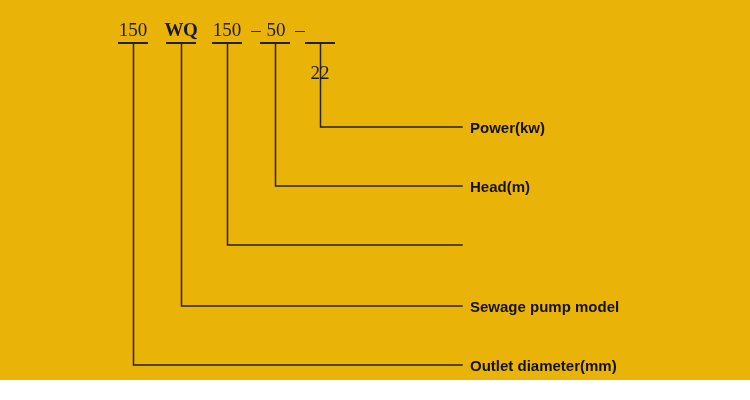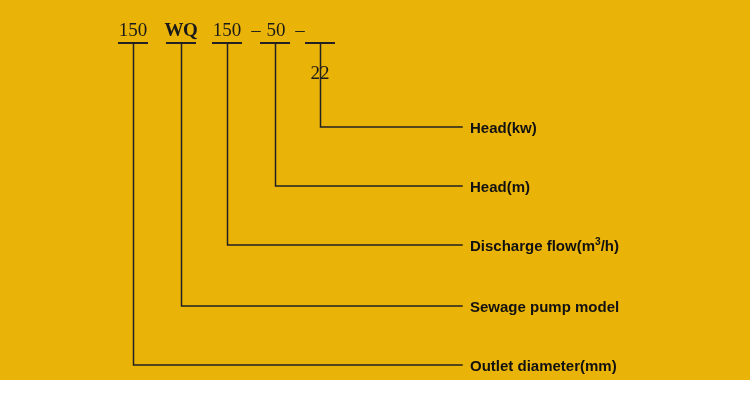--- a/index.html
+++ b/index.html
@@ -96,30 +96,27 @@
     <g stroke="#222222" stroke-width="1.5" fill="none" stroke-linecap="square" stroke-linejoin="miter">
       <polyline points="320.5,43 320.5,127 462,127"></polyline>
       <polyline points="275.5,43 275.5,186 462,186"></polyline>
       <polyline points="227.5,43 227.5,245 462,245"></polyline>
       <polyline points="181.5,43 181.5,306 462,306"></polyline>
       <polyline points="133.5,43 133.5,365 462,365"></polyline>
     </g>
   </svg>
 
   <div class="desc-label" style="left:470px; top:120px;">
-    <span>Head(kw)</span>
+    <span>Power(kw)</span>
   </div>
 
   <div class="desc-label" style="left:470px; top:179px;text-align:right;">
     <span>Head(m)</span>
   </div>
 
-  <div class="desc-label" style="left:470px; top:238px;">
-    <span>Discharge flow(m</span><sup>3</sup><span>/h)</span>
-  </div>
 
   <div class="desc-label" style="left:470px; top:358px;">
     <span>Outlet diameter(mm)</span>
   </div>
 
   <div class="desc-label" style="left:470px; top:299px;">
     <span>Sewage pump model</span>
   </div>
 
 </div>

